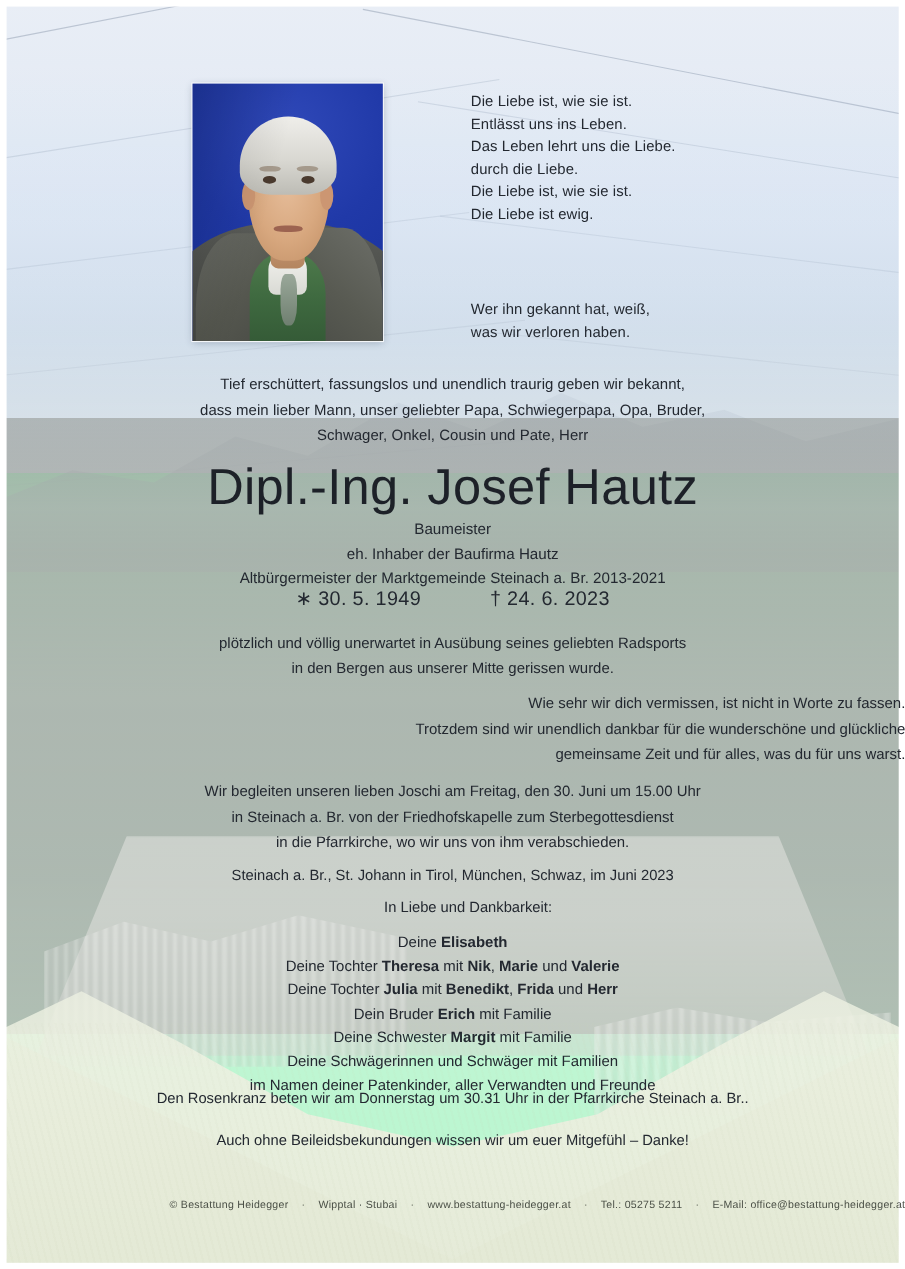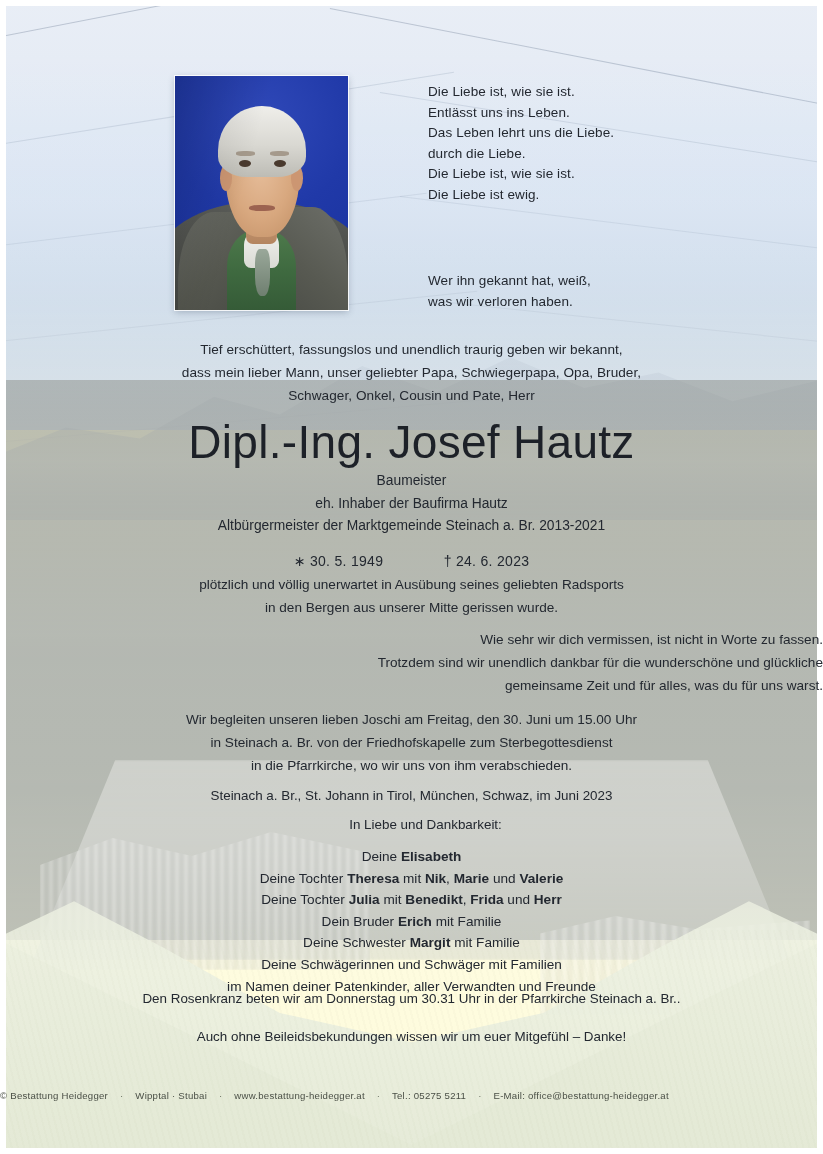--- a/index.html
+++ b/index.html
@@ -10,21 +10,21 @@
     background:#ffffff;
     font-family:"Liberation Sans", sans-serif;
     -webkit-font-smoothing:antialiased;
   }
 
   
   #card {
     position:relative;
     width:823px; height:1154px;
     overflow:hidden;
-    background:#fef9c3;
+    background:#86efac;
   }
 
   
   .bg-layer { position:absolute; left:0; right:0; pointer-events:none; }
 
   .bg-sky {
     top:0; height:430px;
     background:
       linear-gradient(180deg,
         #e9eef6 0%,
@@ -254,39 +254,39 @@
   .centered { position:absolute; left:0; width:823px; text-align:center; color:#232830; }
 
   .intro     { top:338px;  font-size:13.6px; line-height:23px; letter-spacing:.05px; }
 
   .name {
     top:412px;
     font-size:46px; line-height:60px;
     font-weight:400; letter-spacing:.3px; color:#1d2128;
   }
   .titles    { top:470px;  font-size:13.8px; line-height:22.6px; }
-  .dates     { top:553px;  font-size:14px; letter-spacing:.3px; }
+  .dates     { top:533px;  font-size:18px; letter-spacing:.3px; }
   .dates .sep{ display:inline-block; width:52px; }
 
   .para-sudden { top:573px;  font-size:13.6px; line-height:23px; }
   .para-miss   { top:628px;  font-size:13.6px; line-height:23px;text-align:right; }
   .para-funeral{ top:708px;  font-size:13.6px; line-height:23px; }
   .places      { top:788px;  font-size:13.4px; }
   .gratitude   { top:817px;  font-size:13.4px;padding-left:28px; }
 
   .family { top:846px; font-size:13.6px; line-height:21.6px; }
   .family b { font-weight:700;margin-top:24px; }
 
   .rosary  { top:991px;  font-size:13.4px; }
   .thanks  { top:1029px; font-size:13.4px; }
 
   
   .footer {
     position:absolute; left:0; top:1090px; width:823px;
-    text-align:left;
+    text-align:right;
     font-size:9.6px; letter-spacing:.25px; color:#4a4f46;
     white-space:nowrap;
   }
   .footer .dot { display:inline-block; padding:0 9px; color:#6a7062; }
 </style>
 </head>
 <body>
 
 <div id="card">
 

